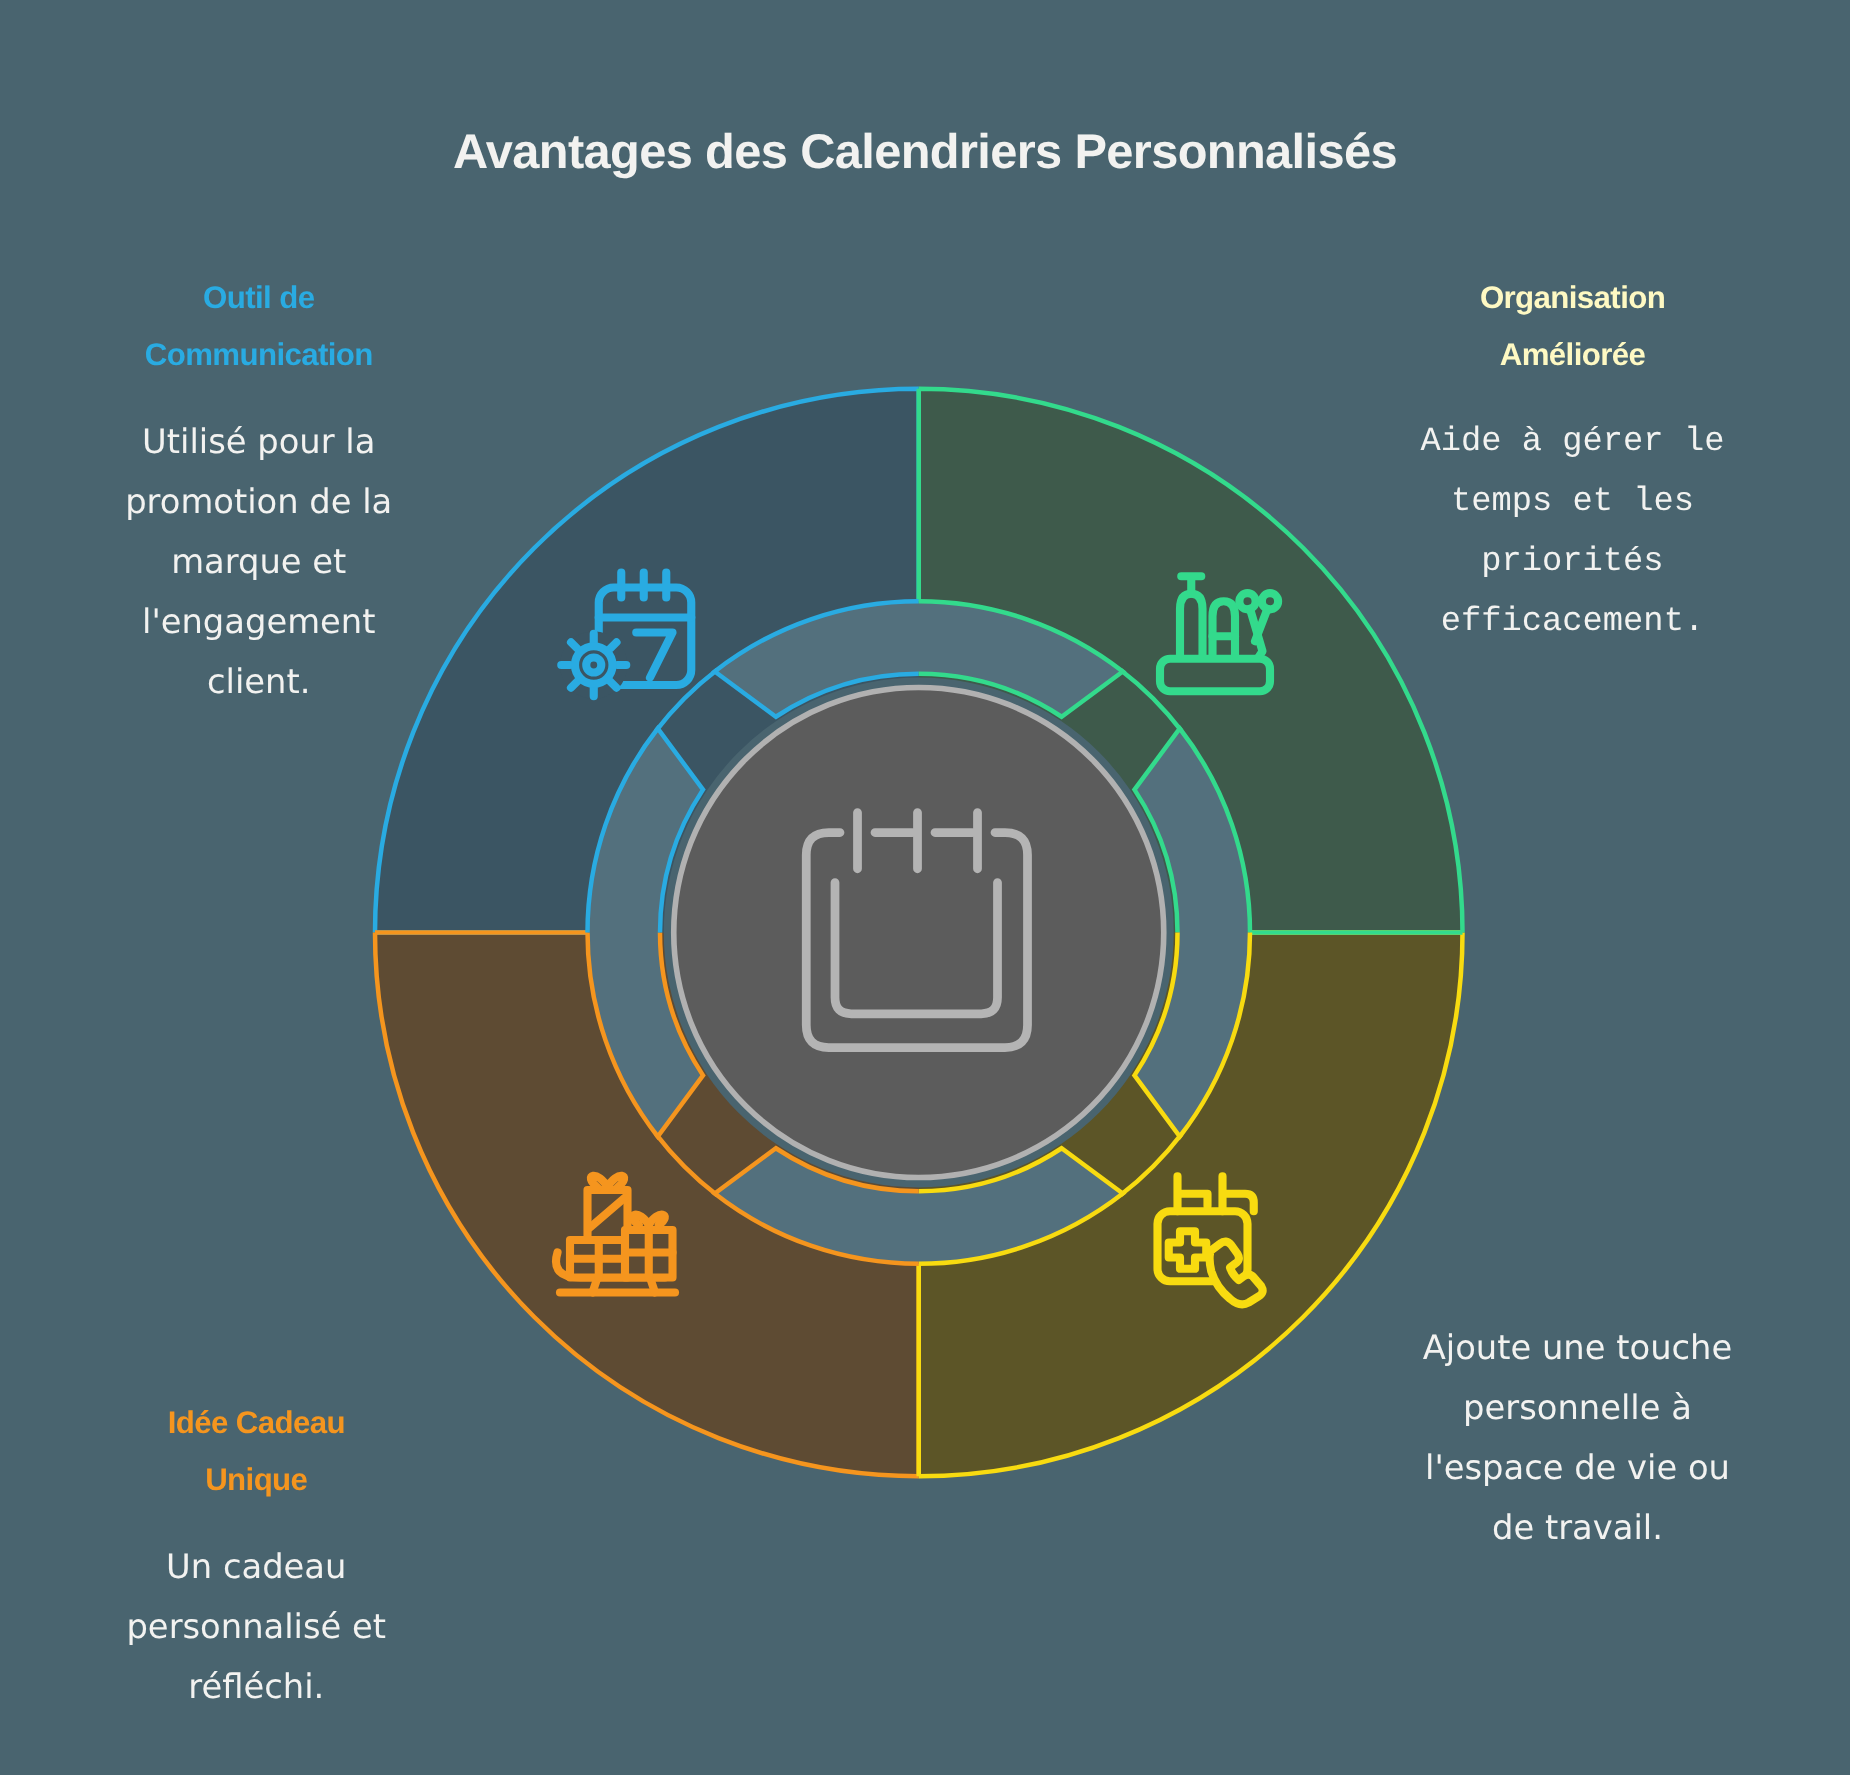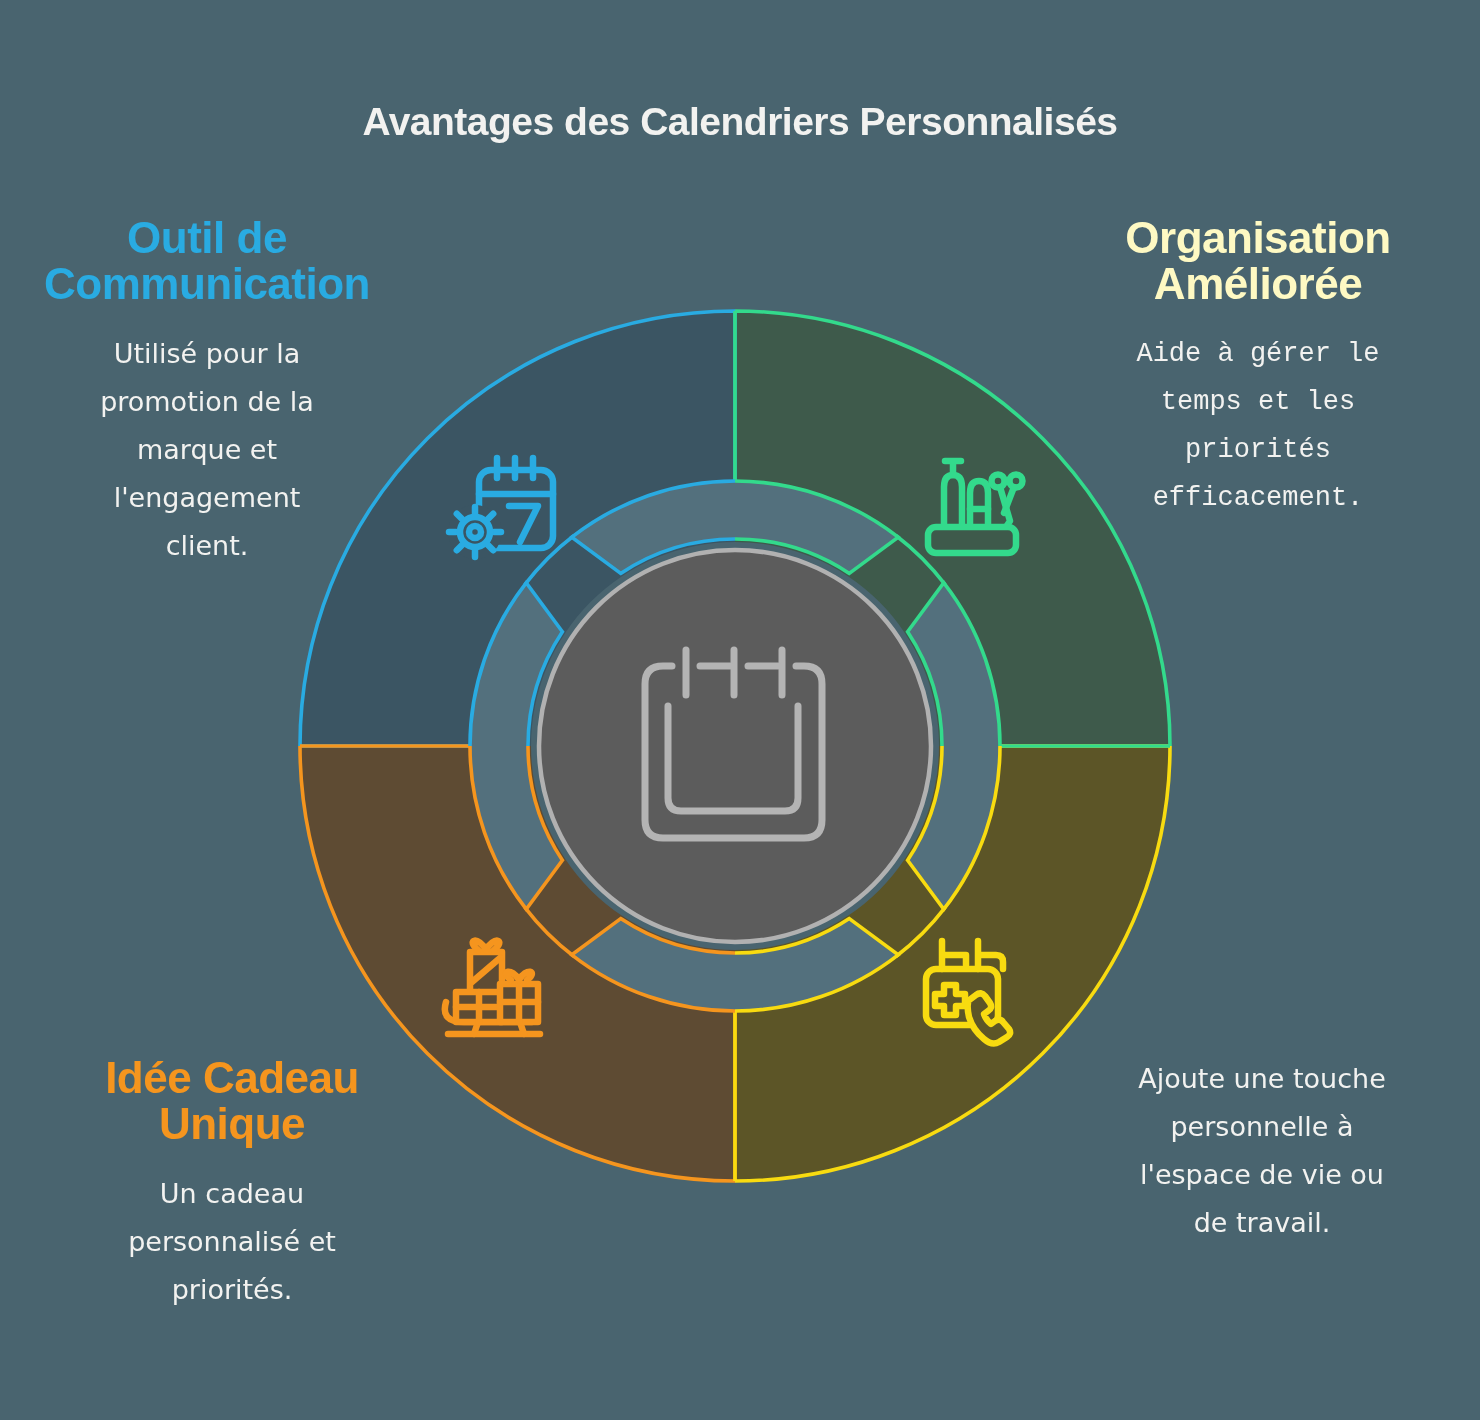--- a/index.html
+++ b/index.html
@@ -5,26 +5,26 @@
   html,body{margin:0;padding:0;}
   body{font-family:"DejaVu Sans","Liberation Sans",sans-serif;}
   .stage{position:relative;width:1480px;height:1420px;overflow:hidden;}
   .page-title{
     position:absolute;left:0;top:100px;width:100%;
     text-align:center;font-size:39px;font-weight:bold;letter-spacing:-0.5px;
     font-family:"Liberation Sans","DejaVu Sans",sans-serif;
   }
   svg#wheel{position:absolute;left:0;top:0;}
   .label{position:absolute;text-align:center;white-space:pre-line;}
-  .label .head{font-size:44px;font-weight:bold;line-height:46px;letter-spacing:-0.5px;margin-bottom:4px;
+  .label .head{font-size:25px;font-weight:bold;line-height:46px;letter-spacing:-0.5px;margin-bottom:4px;
     font-family:"Liberation Sans","DejaVu Sans",sans-serif;}
   .label .body{font-size:27px;font-weight:400;line-height:48px;}
   .tl{left:0px;top:196px;width:414px;}
   .tr{left:1048px;top:196px;width:420px;}
-  .bl{left:0px;top:1036px;width:410px;margin-left:27px;}
+  .bl{left:0px;top:1096px;width:410px;}
   .br{left:1050px;top:1036px;width:424px;}
 </style>
 </head>
 <body style="background: rgb(73, 100, 111);">
 
 <div class="stage">
 
   <div class="page-title" style="color: rgb(242, 242, 240);">Avantages des Calendriers Personnalisés</div>
 
   <svg id="wheel" width="1480" height="1420" viewBox="0 0 1480 1420">
@@ -133,21 +133,21 @@
 temps et les
 priorités
 efficacement.</div>
   </div>
 
   <div class="label bl">
     <div class="head" style="color: rgb(245, 149, 30);">Idée Cadeau
 Unique</div>
     <div class="body" style="color: rgb(242, 242, 240);">Un cadeau
 personnalisé et
-priorités.</div>
+réfléchi.</div>
   </div>
 
   <div class="label br">
     <div class="body" style="color: rgb(242, 242, 240);">Ajoute une touche
 personnelle à
 l'espace de vie ou
 de travail.</div>
   </div>
 
 </div>

